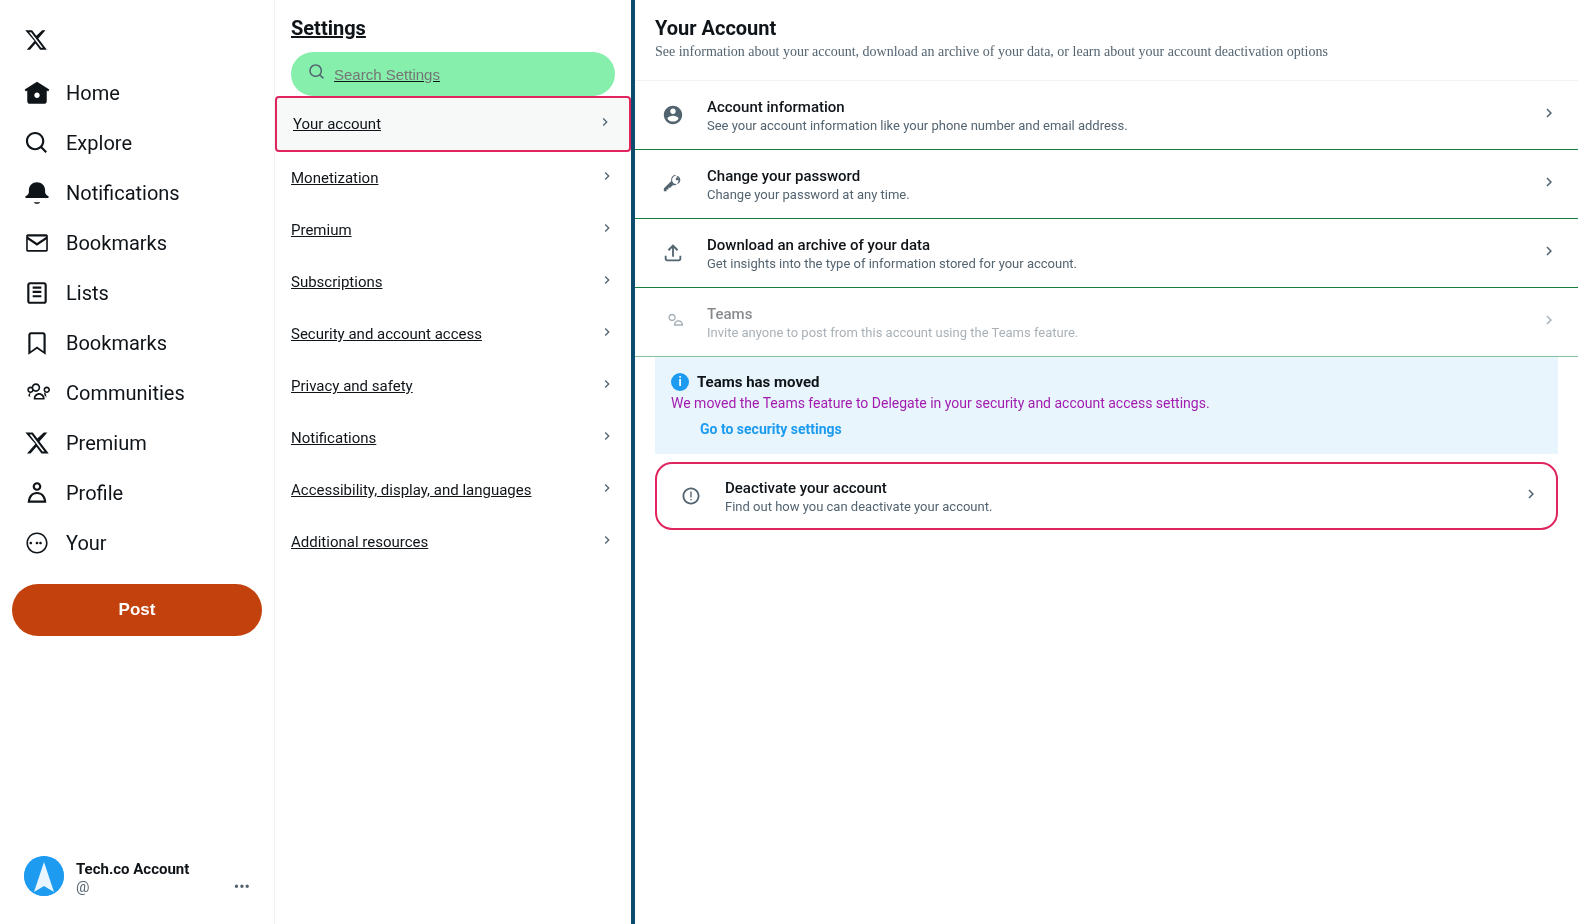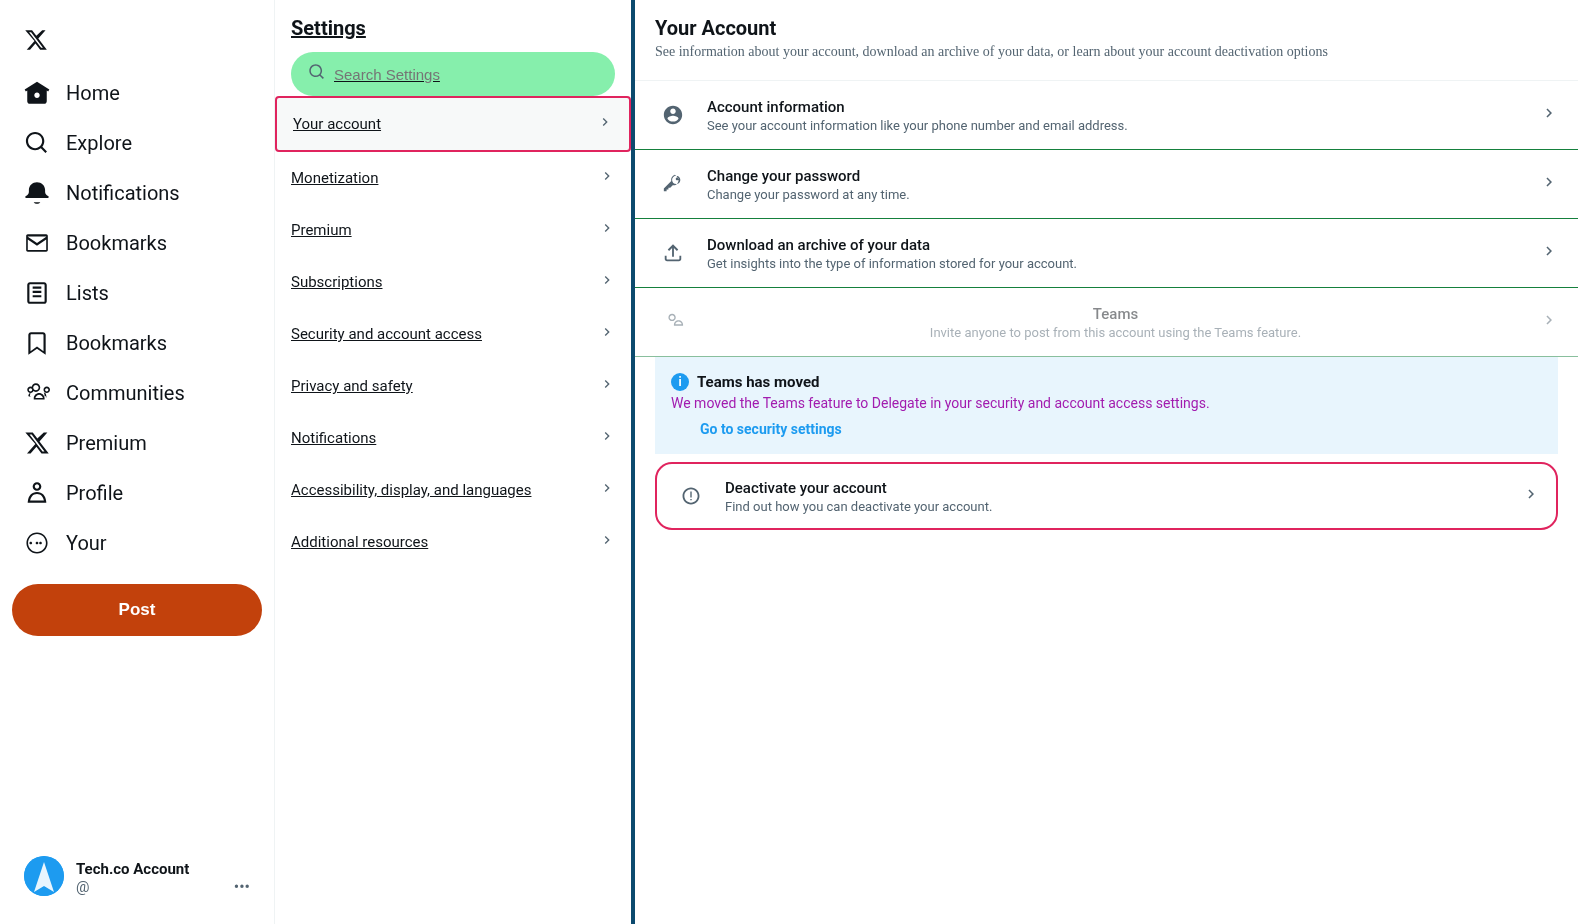--- a/index.html
+++ b/index.html
@@ -181,21 +181,21 @@
     }
     .content-item {
       display: flex;
       align-items: center;
       padding: 16px 20px;
       cursor: pointer;
       border-bottom: 1px solid #15803d;
       gap: 16px;
       transition: background 0.2s;
     }
-    .content-item.disabled { opacity: 0.5; cursor: default; text-align: center; }
+    .content-item.disabled { opacity: 0.5; cursor: default; }
     .content-item.highlighted {
       border: 2px solid #e0245e;
       border-radius: 4px;
       margin: 8px 20px;
       padding: 14px 16px;
     }
     .item-icon {
       width: 36px;
       height: 36px;
       display: flex;

